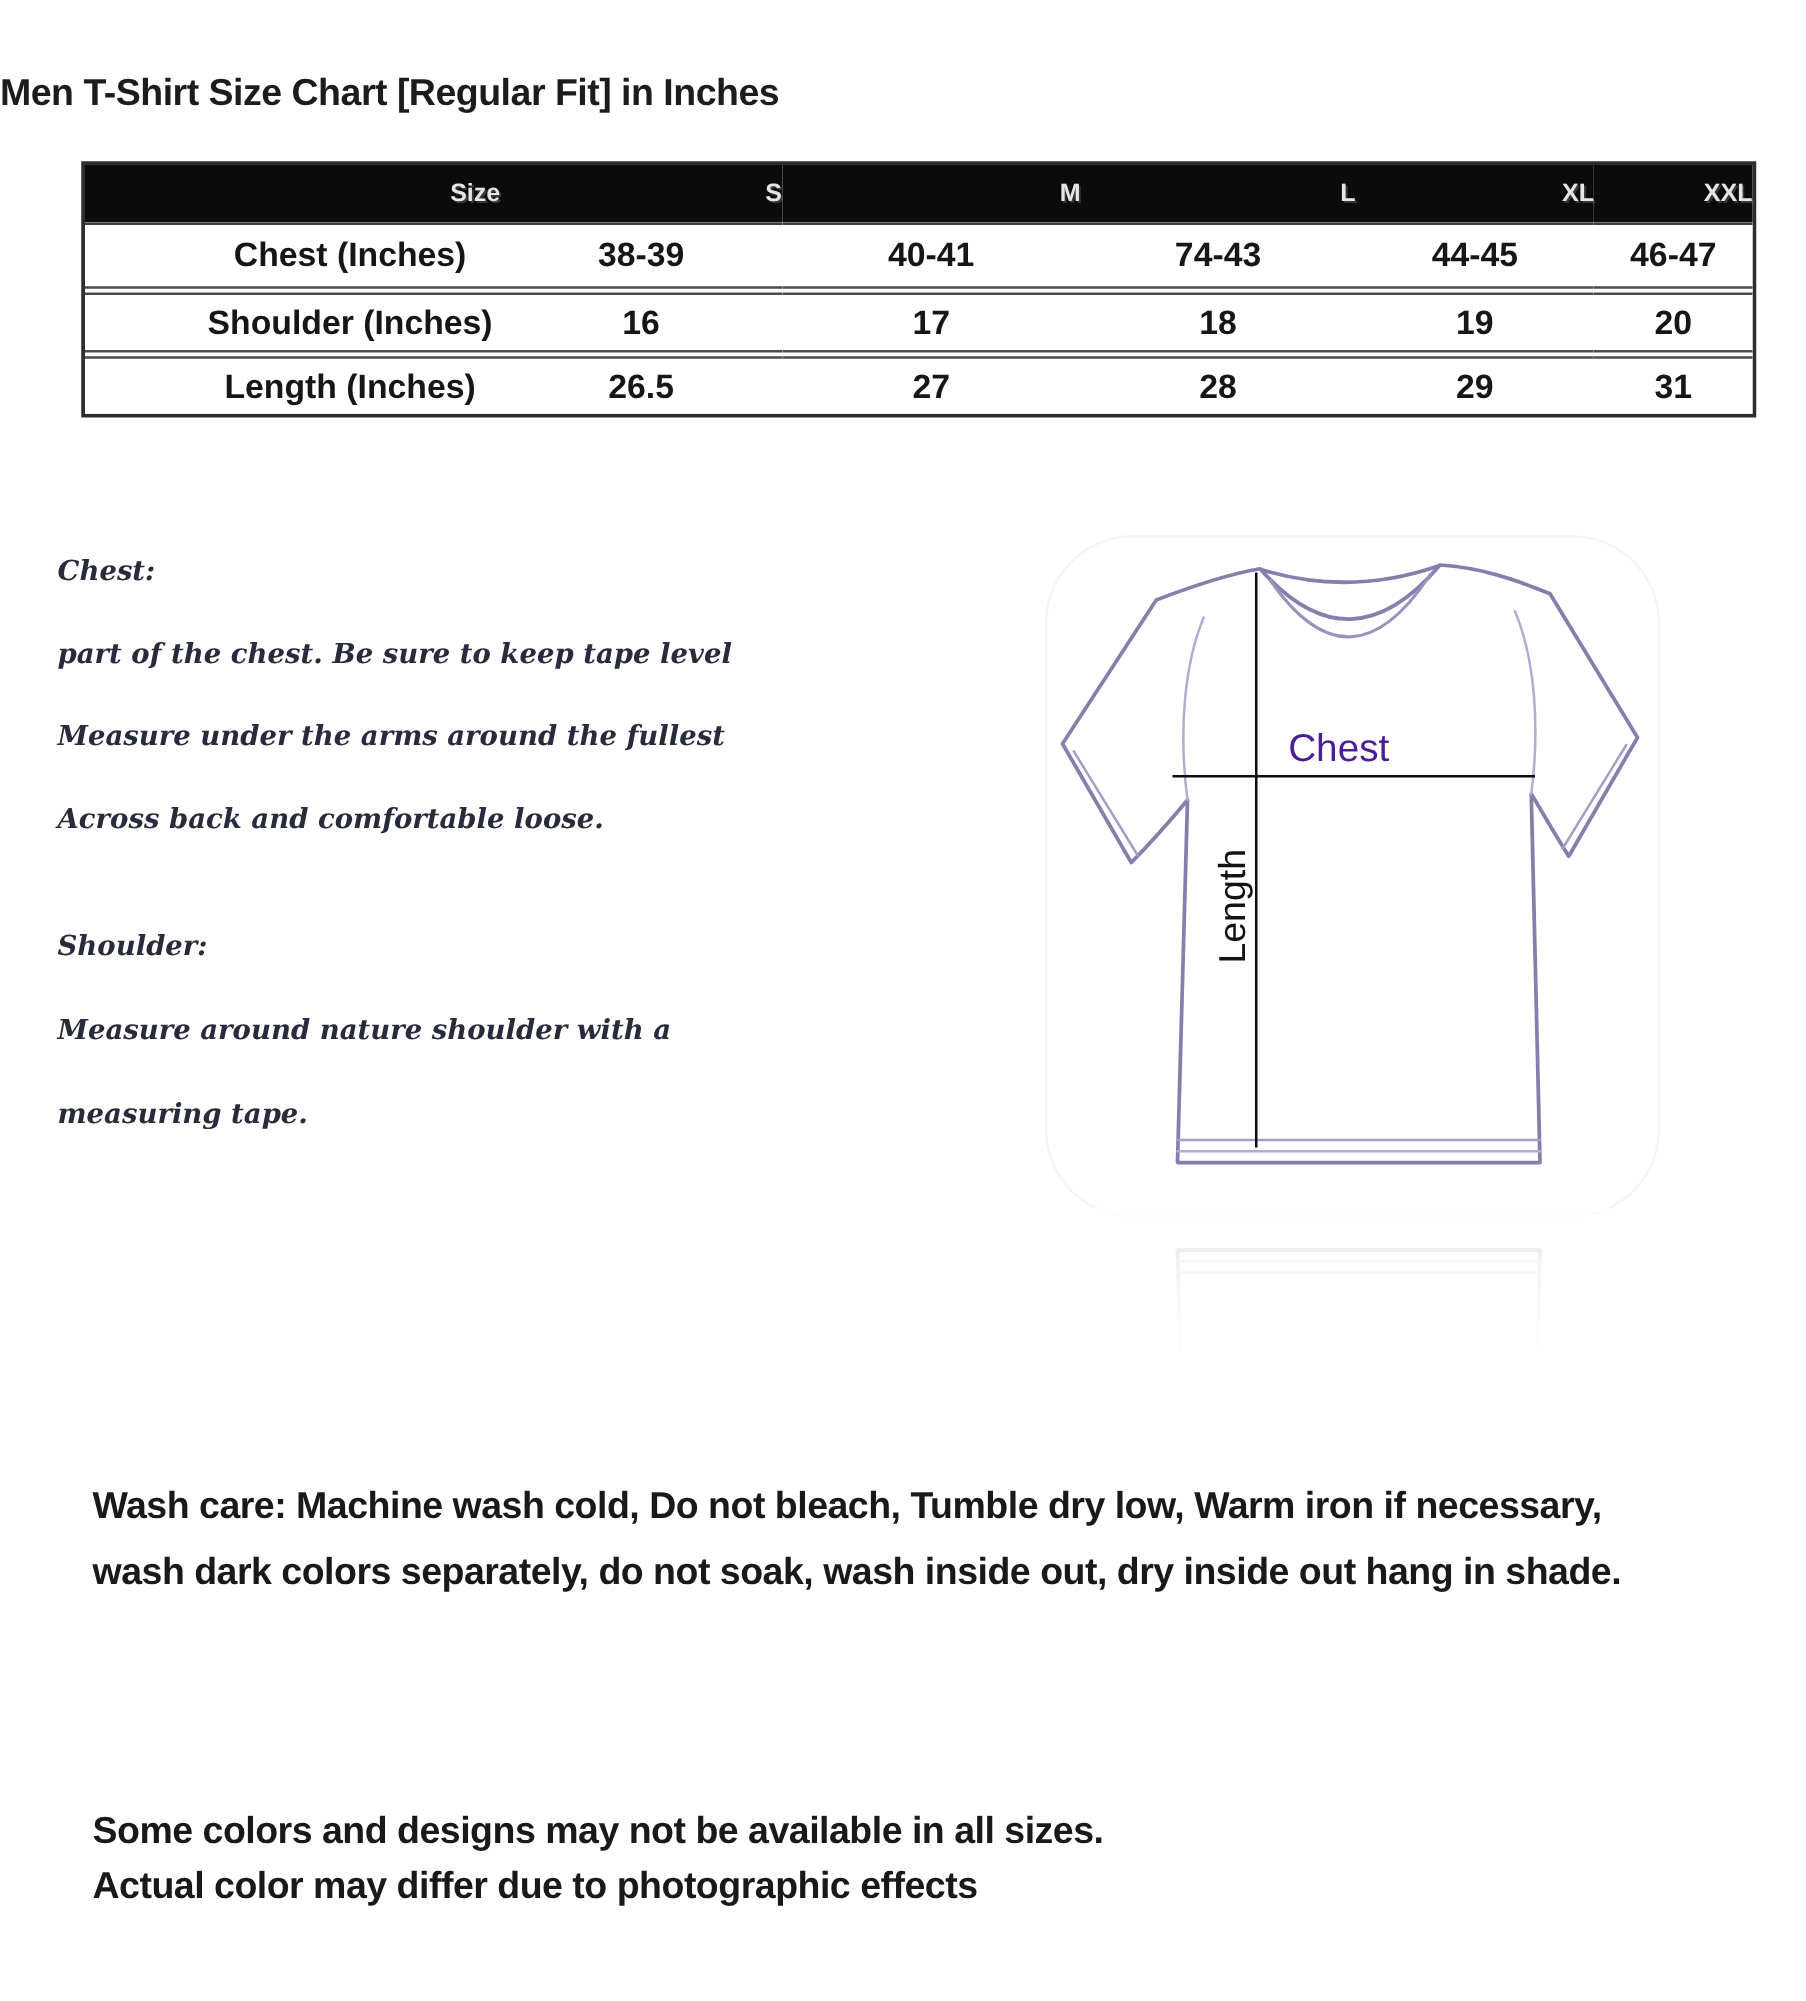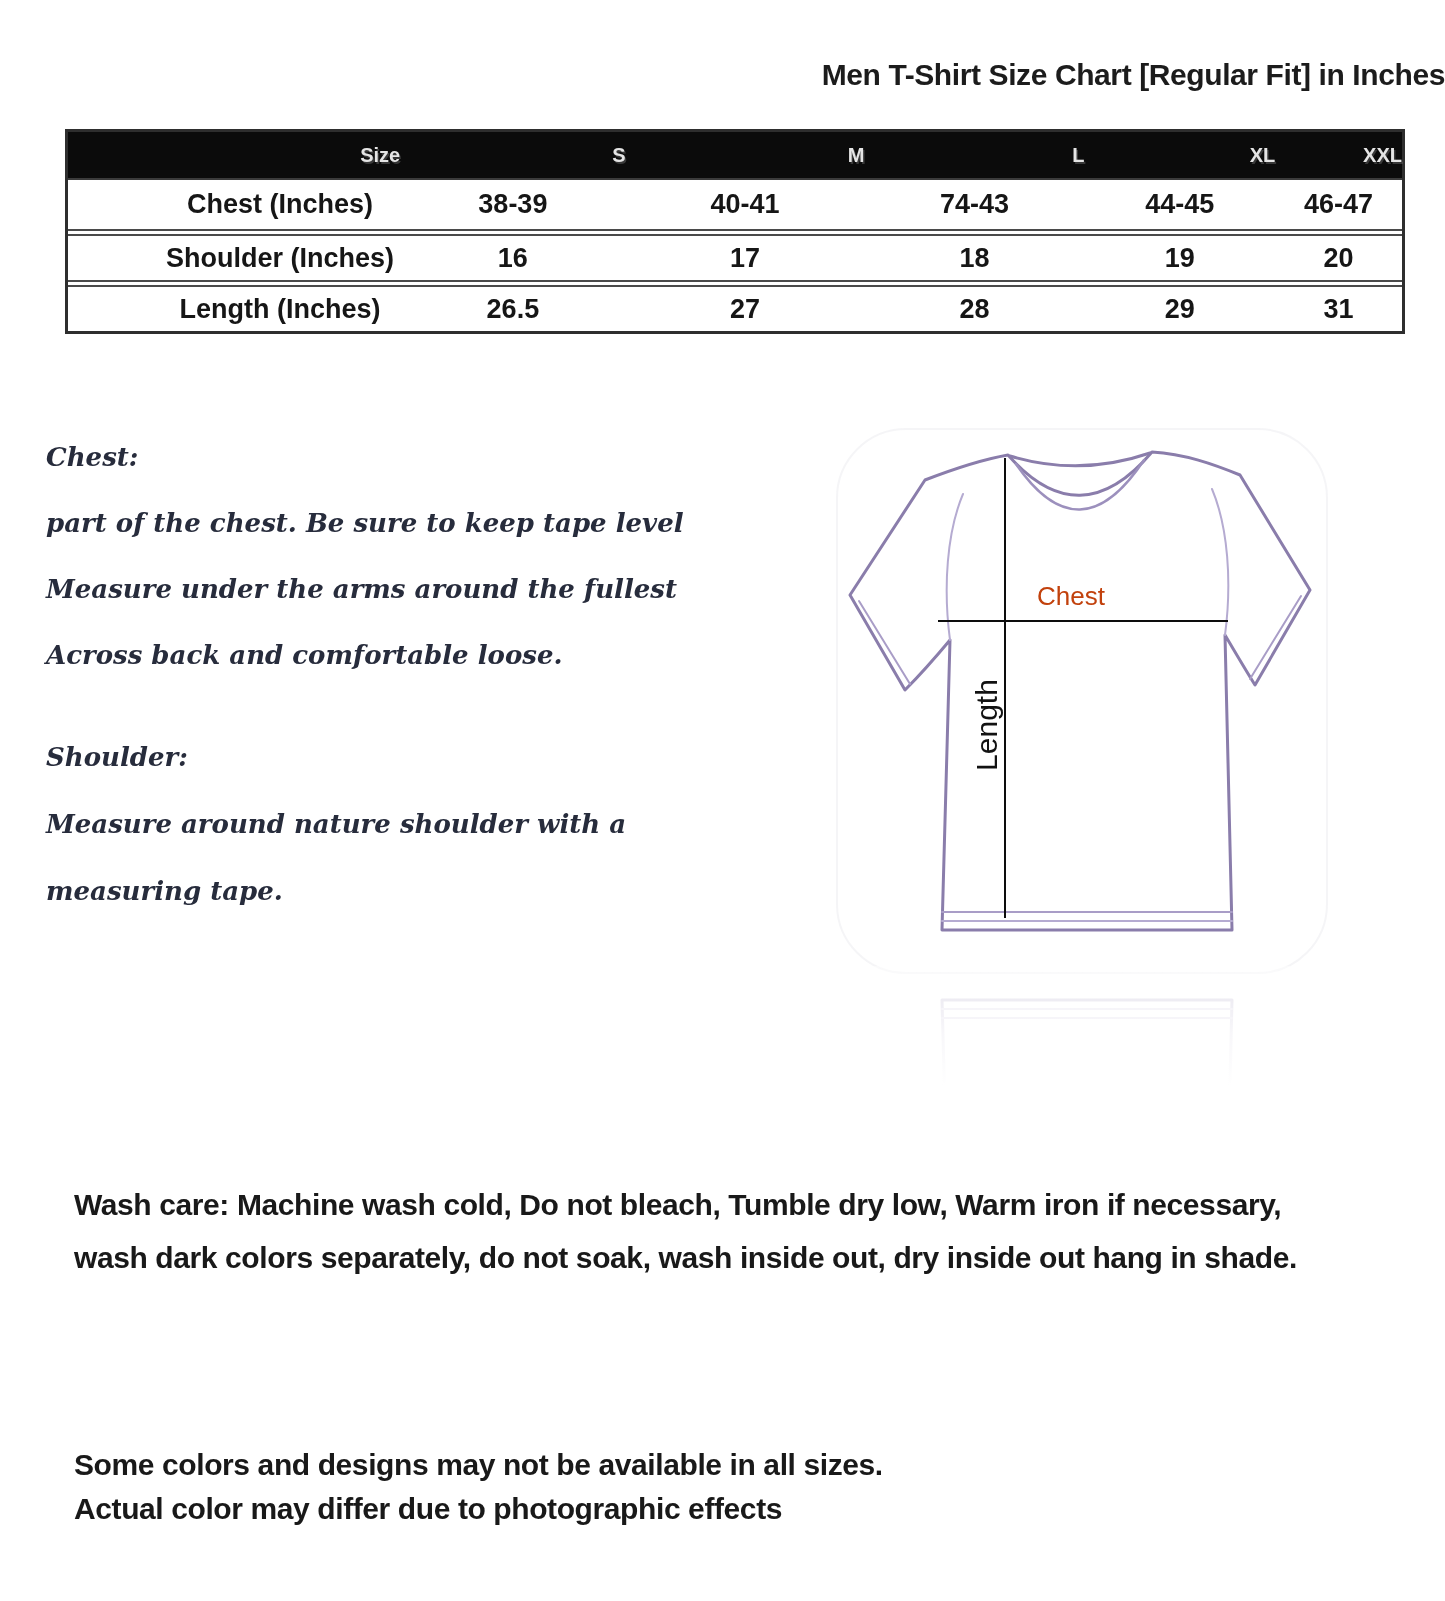--- a/index.html
+++ b/index.html
@@ -1,45 +1,45 @@
 <!DOCTYPE html>
 <html><head>
 <meta charset="utf-8">
 <style>
   * { margin:0; padding:0; box-sizing:border-box; }
   html,body { background:#ffffff; }
   body { font-family:"Liberation Sans", sans-serif; color:#1a1a1a; }
   .page { position:relative; width:1445px; height:1601px; background:#fff; overflow:hidden; }
 
-  .title { position:absolute; top:58px; left:0; width:100%; text-align:right;
+  .title { position:absolute; top:58px; left:0; width:100%; text-align:left;
            font-size:30px; font-weight:700; letter-spacing:-0.4px; color:#1c1c1c; }
 
   table.size-table { position:absolute; left:65px; top:129px; width:1340px;
            border-collapse:separate; border-spacing:0; border:3px solid #2e2e2e; table-layout:fixed; }
   .size-table th { background:#0b0b0b; color:#e5e5e5; font-size:20px; font-weight:700;
            height:46px; text-align:right; text-shadow:1.5px 1.5px 0 rgba(110,110,110,0.45); }
   .size-table td { font-size:27px; font-weight:700; color:#161616; text-align:center; height:51px; background:#fff; }
   .size-table tbody tr:first-child td { border-top:2px solid #3b3b3b; }
   .size-table tbody tr + tr td { border-top:7px double #4a4a4a;margin-top:40px; }
   .size-table th:first-child, .size-table td:first-child { padding-left:92px; }
 
   .instr { position:absolute; left:46px; font-family:"DejaVu Serif", serif; font-style:italic;
-           font-weight:600; font-size:26px; color:#272c3c; }
+           font-weight:600; font-size:22px; color:#272c3c; }
   .instr-chest   { top:424px; line-height:66px; }
   .instr-shoulder{ top:724px; line-height:67px; }
 
   .shirt-halo { position:absolute; left:836px; top:428px; width:492px; height:546px;
            border:2px solid rgba(120,120,145,0.07); border-radius:70px; }
   .shirt-box { position:absolute; left:845px; top:437px; width:475px; height:528px; }
   .shirt-box svg { position:absolute; left:0; top:0; }
   .measure-line { position:absolute; background:#0d0d0d; }
   .line-vertical   { left:159px; top:21px;  width:2px;   height:460px; }
   .line-horizontal { left:93px;  top:183px; width:290px; height:2px; }
   .chest-label { position:absolute; left:126px; top:144px; width:200px; text-align:center;
-           font-size:26px; color:#c2410c; }
+           font-size:31px; color:#4c1d95; }
   .length-label { position:absolute; left:73px; top:270px; width:140px; height:36px; text-align:center;
            font-size:30px; color:#121212; transform:rotate(-90deg); }
 
   .shirt-reflection { position:absolute; left:845px; top:966px; width:475px; height:150px; overflow:hidden; }
   .shirt-reflection svg { position:absolute; left:0; top:-1px; transform:scaleY(-1); opacity:0.4; }
   .reflection-fade { position:absolute; left:0; top:0; width:100%; height:100%;
            background:linear-gradient(to bottom, rgba(255,255,255,0.45) 0%, rgba(255,255,255,0.85) 45%, #ffffff 80%); }
 
   .note { position:absolute; left:46px; font-weight:700; letter-spacing:-0.4px; color:#191919; font-size:30px;margin-left:28px; }
   .note-wash { top:1178px; line-height:53px; }

